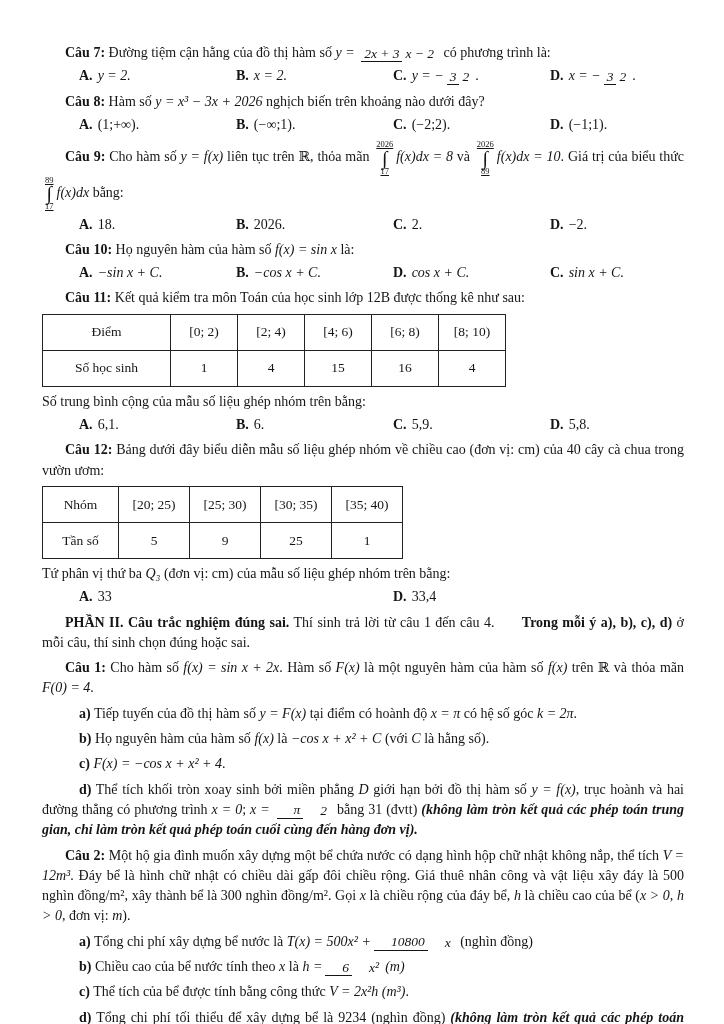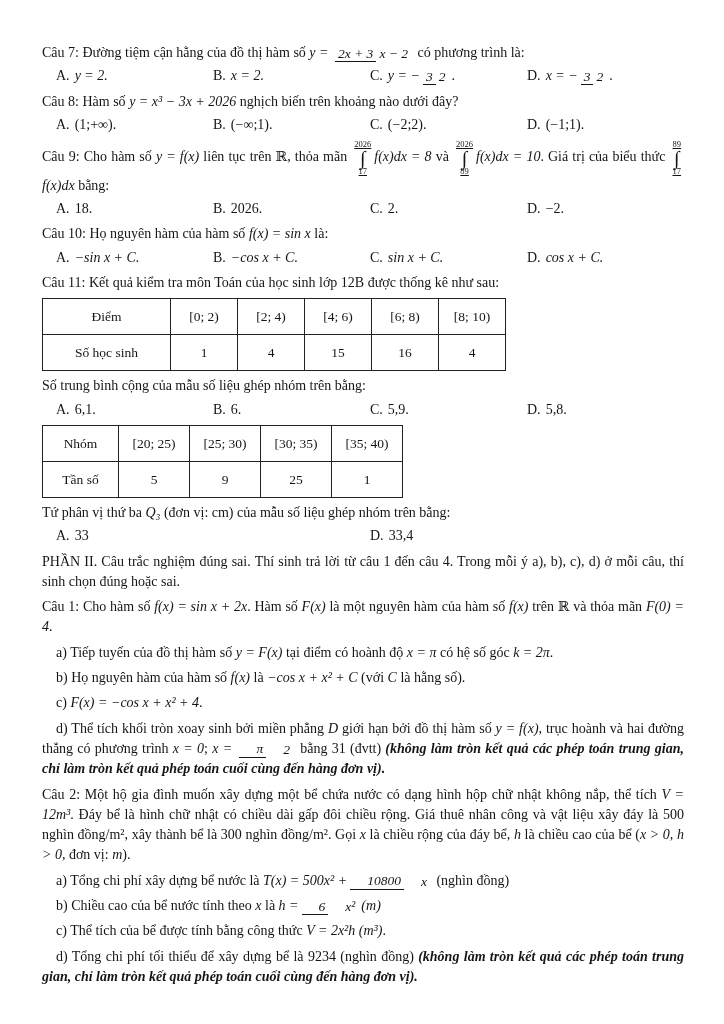--- a/index.html
+++ b/index.html
@@ -2,21 +2,21 @@
 <html><head>
 <meta charset="utf-8">
 <style>
   * { margin:0; padding:0; box-sizing:border-box; }
   html,body { width:724px; height:1024px; background:#ffffff; overflow:hidden; }
   body {
     font-family:"Liberation Serif","DejaVu Serif",serif;
     font-size:14px; line-height:1.45; color:#151515;
   }
   .page { padding:38px 40px 0 42px; }
-  b { font-weight:normal; }
+  b { font-weight:bold;margin-left:23px; }
   .para { margin-top:5px; text-align:justify; }
   .nojust { text-align:left; }
   .math { font-style:italic; }
   .bi { font-weight:bold; font-style:italic; }
   .sub { text-indent:14px; }
   .opts { display:flex; margin:3px 0 2px 14px; text-align:left; }
   .opt { flex:1 1 0; }
   .opt b { margin-right:5px; }
   
   .frac { display:inline-flex; align-items:center;
@@ -92,22 +92,22 @@
       <div class="opt"><b>C.</b><span>2.</span></div>
       <div class="opt"><b>D.</b><span>−2.</span></div>
     </div>
   </section>
 
   <section>
     <div class="para"><b>Câu 10:</b><span> Họ nguyên hàm của hàm số </span><span class="math">f(x) = sin x</span><span> là:</span></div>
     <div class="opts">
       <div class="opt"><b>A.</b><span class="math">−sin x + C.</span></div>
       <div class="opt"><b>B.</b><span class="math">−cos x + C.</span></div>
+      <div class="opt"><b>D.</b><span class="math">cos x + C.</span></div>
       <div class="opt"><b>C.</b><span class="math">sin x + C.</span></div>
-      <div class="opt"><b>D.</b><span class="math">cos x + C.</span></div>
     </div>
   </section>
 
   <section>
     <div class="para"><b>Câu 11:</b><span> Kết quả kiểm tra môn Toán của học sinh lớp 12B được thống kê như sau:</span></div>
     <table class="stat t11">
       <tbody>
           <tr>
         <td>Điểm</td>
         <td>[0; 2)</td>
@@ -129,20 +129,21 @@
     <div class="para nojust"><span>Số trung bình cộng của mẫu số liệu ghép nhóm trên bằng:</span></div>
     <div class="opts">
       <div class="opt"><b>A.</b><span>6,1.</span></div>
       <div class="opt"><b>B.</b><span>6.</span></div>
       <div class="opt"><b>C.</b><span>5,9.</span></div>
       <div class="opt"><b>D.</b><span>5,8.</span></div>
     </div>
   </section>
 
   <section>
+    <div class="para"><b>Câu 12:</b><span> Bảng dưới đây biểu diễn mẫu số liệu ghép nhóm về chiều cao (đơn vị: cm) của 40 cây cà chua trong vườn ươm:</span></div>
     <table class="stat t12">
       <tbody>
           <tr>
         <td>Nhóm</td>
         <td>[20; 25)</td>
         <td>[25; 30)</td>
         <td>[30; 35)</td>
         <td>[35; 40)</td>
       </tr>
       <tr>

